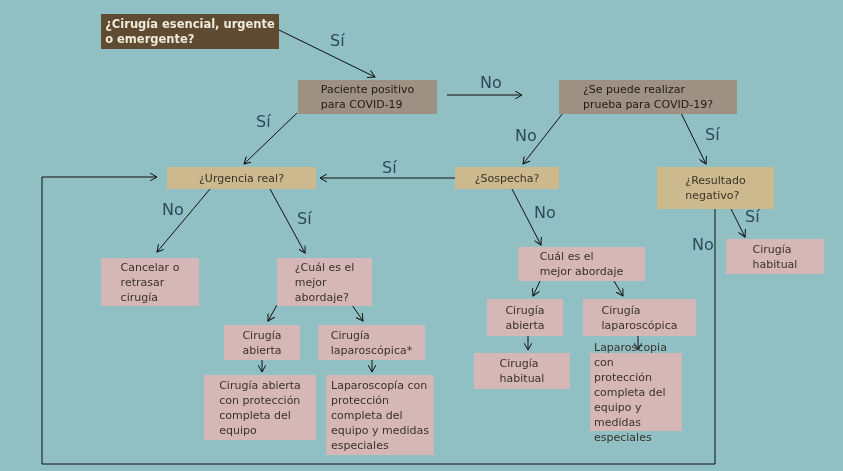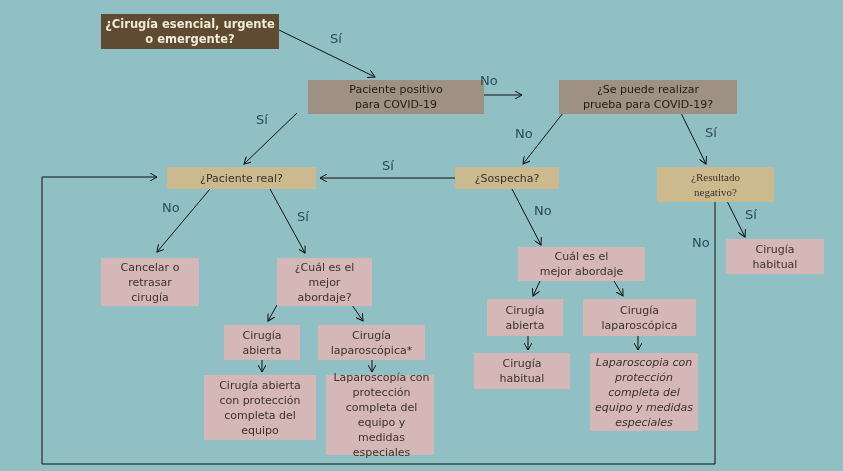--- a/index.html
+++ b/index.html
@@ -1,24 +1,24 @@
 <!DOCTYPE html>
 <html><head>
 <meta charset="utf-8">
 <style>
   html, body { margin:0; padding:0; }
   body { width:843px; height:471px; background:#90bfc4; position:relative; overflow:hidden;
          font-family:"DejaVu Sans", sans-serif; }
-  .node { position:absolute; display:flex; align-items:center; justify-content:center; text-align:center;
+  .node { position:absolute; display:flex; align-items:center; justify-content:center; 
           font-size:11px; line-height:15px; color:#2f2a26; box-sizing:border-box; padding:0 4px; white-space:pre-line; }
   .dark { background:#5e4b31; color:#f1ead8; font-weight:bold; font-size:11.5px; }
   .gray { background:#9e9082; color:#1f1c19; }
   .tan  { background:#cdb98e; color:#3a3329; }
   .pink { background:#d6b7b8; color:#3a3329; }
-  .lbl { position:absolute; font-size:13px; color:#2c4a5a; }
+  .lbl { position:absolute; font-size:16px; color:#2c4a5a; }
   svg#edges { position:absolute; left:0; top:0; }
 </style>
 </head>
 <body>
 
 <svg id="edges" width="843" height="471">
   <defs>
     <marker id="ah" markerWidth="8" markerHeight="8" refX="7" refY="4" orient="auto" markerUnits="userSpaceOnUse">
       <path d="M0,0 L7,4 L0,8" fill="none" stroke="#111" stroke-width="1"></path>
     </marker>
@@ -41,60 +41,60 @@
     <line x1="372" y1="359" x2="372" y2="372" marker-end="url(#ah)"></line>
     <line x1="540" y1="281" x2="533" y2="296" marker-end="url(#ah)"></line>
     <line x1="614" y1="281" x2="623" y2="296" marker-end="url(#ah)"></line>
     <line x1="528" y1="335" x2="528" y2="350" marker-end="url(#ah)"></line>
     <line x1="638" y1="335" x2="638" y2="350" marker-end="url(#ah)"></line>
   </g>
 </svg>
 
 <div class="node dark" style="left:101px;top:14px;width:178px;height:35px;">¿Cirugía esencial, urgente
 o emergente?</div>
-<div class="node gray" style="left:308px;top:80px;width:176px;height:34px;">Paciente positivo
+<div class="node gray" style="left:298px;top:80px;width:139px;height:34px;">Paciente positivo
 para COVID-19</div>
 <div class="node gray" style="left:524px;top:80px;width:178px;height:34px;margin-left:35px;">¿Se puede realizar
 prueba para COVID-19?</div>
-<div class="node tan" style="left:167px;top:167px;width:149px;height:22px;">¿Paciente real?</div>
+<div class="node tan" style="left:167px;top:167px;width:149px;height:22px;">¿Urgencia real?</div>
 <div class="node tan" style="left:455px;top:167px;width:104px;height:22px;">¿Sospecha?</div>
-<div class="node tan" style="left:657px;top:167px;width:117px;height:35px;font-family:Liberation Serif, serif;">¿Resultado
+<div class="node tan" style="left:657px;top:167px;width:117px;height:42px;">¿Resultado
 negativo?</div>
 <div class="node pink" style="left:726px;top:239px;width:98px;height:35px;">Cirugía
 habitual</div>
 
 <div class="node pink" style="left:101px;top:258px;width:98px;height:48px;">Cancelar o
 retrasar
 cirugía</div>
 <div class="node pink" style="left:277px;top:258px;width:95px;height:48px;">¿Cuál es el
 mejor
 abordaje?</div>
 <div class="node pink" style="left:224px;top:325px;width:76px;height:35px;">Cirugía
 abierta</div>
 <div class="node pink" style="left:318px;top:325px;width:107px;height:35px;">Cirugía
 laparoscópica*</div>
 <div class="node pink" style="left:204px;top:375px;width:112px;height:65px;">Cirugía abierta
 con protección
 completa del
 equipo</div>
-<div class="node pink" style="left:326px;top:375px;width:108px;height:80px;padding-left:7px;">Laparoscopía con
+<div class="node pink" style="left:326px;top:375px;width:108px;height:80px;">Laparoscopía con
 protección
 completa del
 equipo y medidas
 especiales</div>
 
 <div class="node pink" style="left:518px;top:247px;width:127px;height:34px;">Cuál es el
 mejor abordaje</div>
 <div class="node pink" style="left:487px;top:299px;width:76px;height:37px;">Cirugía
 abierta</div>
 <div class="node pink" style="left:583px;top:299px;width:113px;height:37px;">Cirugía
 laparoscópica</div>
 <div class="node pink" style="left:474px;top:353px;width:96px;height:36px;">Cirugía
 habitual</div>
-<div class="node pink" style="left:590px;top:353px;width:108px;height:78px;font-style:italic;">Laparoscopia con
+<div class="node pink" style="left:590px;top:353px;width:92px;height:78px;">Laparoscopia con
 protección
 completa del
 equipo y medidas
 especiales</div>
 
 <span class="lbl" style="left:330px;top:31px;">Sí</span>
 <span class="lbl" style="left:480px;top:73px;">No</span>
 <span class="lbl" style="left:256px;top:112px;">Sí</span>
 <span class="lbl" style="left:515px;top:126px;">No</span>
 <span class="lbl" style="left:705px;top:125px;">Sí</span>

